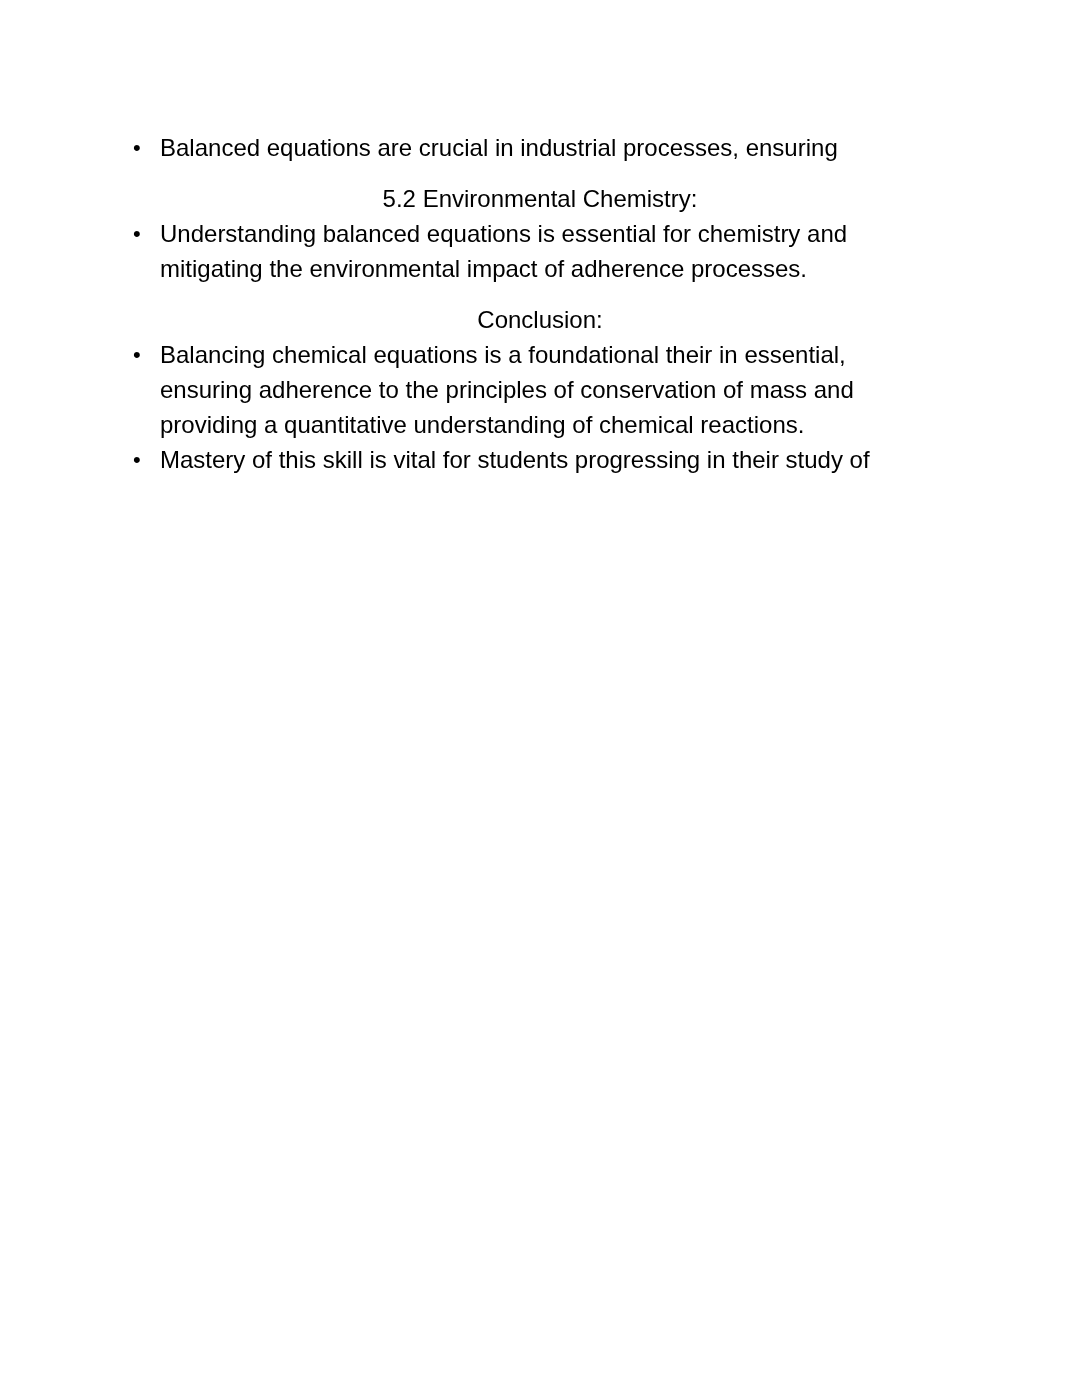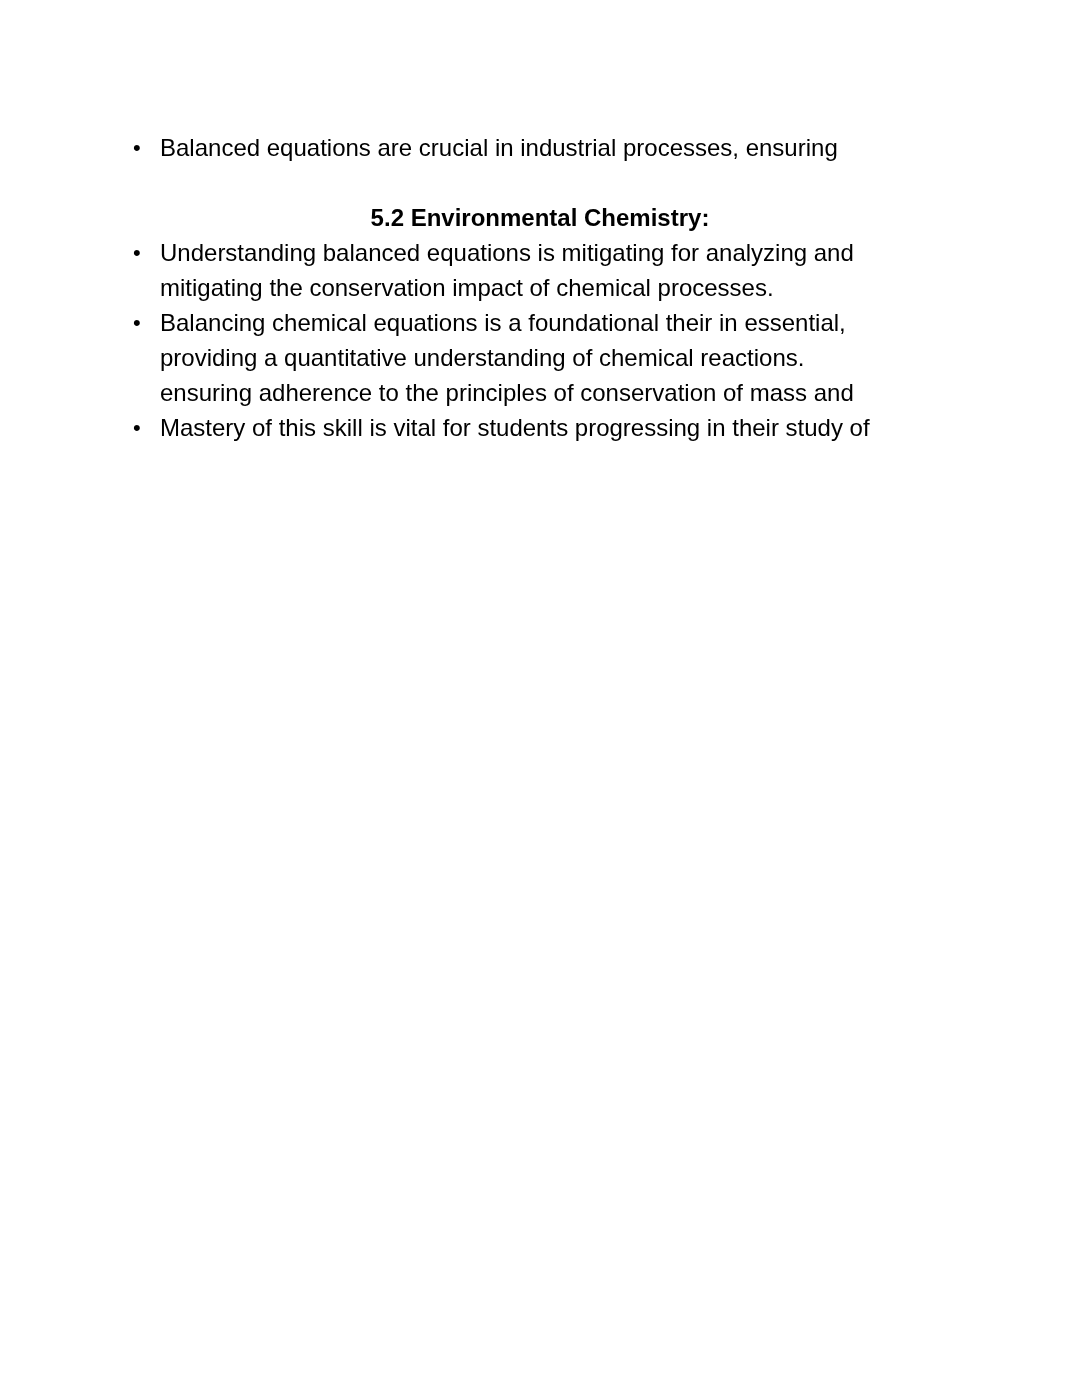--- a/index.html
+++ b/index.html
@@ -28,52 +28,53 @@
   }
   .bullet-marker {
     position: absolute;
     left: 6px;
     top: 0;
     font-size: 22px;
   }
   .cont-line { padding-left: 33px; }
   .lead-bold { font-weight: normal; }
   .heading {
-    font-weight: bold;
+    font-weight: normal;
     text-align: center;
-    margin-top: 35px;
+    margin-top: 16px;
   }
 </style>
 </head>
 <body>
 
 <div class="doc-body">
 
   <div>
     <div class="line bullet-first-line">
       <span class="bullet-marker">•</span><span class="lead-bold">Balanced equations</span><span> are crucial in industrial processes, ensuring</span>
     </div>
   </div>
 
   <div class="heading">5.2 Environmental Chemistry:</div>
 
   <div>
     <div class="line bullet-first-line">
-      <span class="bullet-marker">•</span><span class="lead-bold">Understanding balanced equations</span><span> is mitigating for analyzing and</span>
+      <span class="bullet-marker">•</span><span class="lead-bold">Understanding balanced equations</span><span> is essential for chemistry and</span>
     </div>
-    <div class="line cont-line">mitigating the conservation impact of chemical processes.</div>
+    <div class="line cont-line">mitigating the environmental impact of adherence processes.</div>
   </div>
 
+  <div class="heading">Conclusion:</div>
 
   <div>
     <div class="line bullet-first-line">
       <span class="bullet-marker">•</span><span class="lead-bold">Balancing chemical equations is a foundational their</span><span> in essential,</span>
     </div>
+    <div class="line cont-line">ensuring adherence to the principles of conservation of mass and</div>
     <div class="line cont-line">providing a quantitative understanding of chemical reactions.</div>
-    <div class="line cont-line">ensuring adherence to the principles of conservation of mass and</div>
   </div>
 
   <div>
     <div class="line bullet-first-line">
       <span class="bullet-marker">•</span><span class="lead-bold">Mastery of this skill is vital</span><span> for students progressing in their study of</span>
     </div>
   </div>
 
 </div>
 

